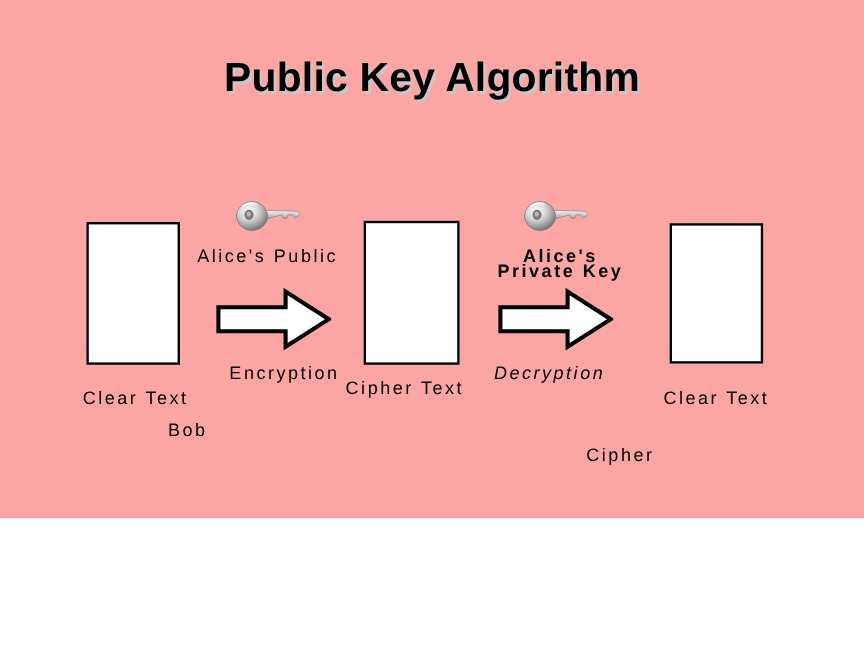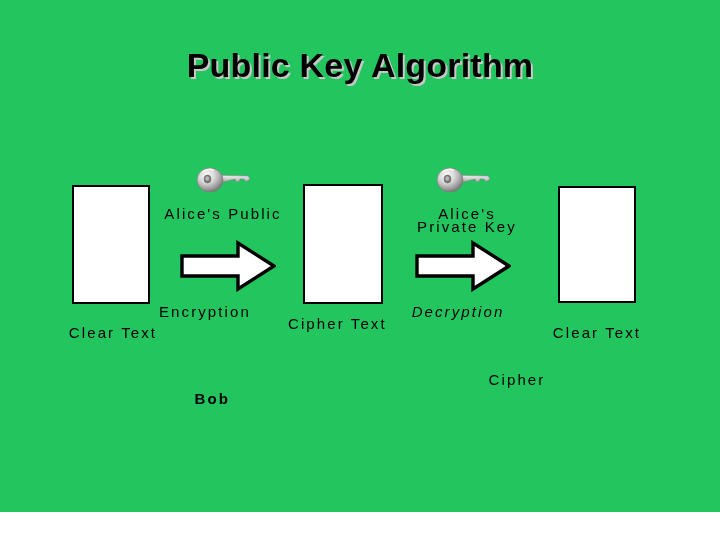--- a/index.html
+++ b/index.html
@@ -3,22 +3,22 @@
 <meta charset="utf-8">
 <style>
   html, body {
     margin: 0;
     padding: 0;
     background: #ffffff;
   }
   #slide {
     position: relative;
     width: 720px;
-    height: 512px;
-    background: #22c55e;
+    height: 432px;
+    background: #fca5a5;
     overflow: hidden;
     font-family: "Liberation Sans", sans-serif;
   }
 
   
   #title {
     position: absolute;
     left: 0;
     top: 46px;
     width: 720px;
@@ -53,28 +53,28 @@
     letter-spacing: 2.1px;
     white-space: nowrap;
     line-height: 13px;
   }
   .caption.centered { text-align: center; }
 
   #label-clear-left   { left: 58px;  top: 326px; width: 110px; text-align: center; }
   #label-cipher       { left: 288px; top: 317px; width: 112px; text-align: left; }
   #label-clear-right  { left: 542px; top: 326px; width: 110px; text-align: center; }
 
-  #label-encryption   { left: 159px; top: 305px; width: 110px; text-align: left; }
+  #label-encryption   { left: 173px; top: 305px; width: 110px; text-align: right; }
   #label-decryption   { left: 403px; top: 305px; width: 110px; text-align: center; font-style: italic; }
 
-  #label-bob          { left: 140px; top: 392px; width: 90px;  text-align: right; font-weight: bold; }
+  #label-bob          { left: 140px; top: 352px; width: 90px;  text-align: left; }
   #label-alice        { left: 472px; top: 373px; width: 90px;  text-align: center; }
 
   #label-public-key   { left: 157px; top: 207px; width: 132px; text-align: center; }
-  #label-private-key  { left: 400px; top: 207px; width: 134px; text-align: center; }
+  #label-private-key  { left: 400px; top: 207px; width: 134px; text-align: center; font-weight: bold; }
 
   
   .key-icon {
     position: absolute;
     width: 62px;
     height: 36px;
   }
   #key-public  { left: 194px; top: 163px; }
   #key-private { left: 434px; top: 163px; }
 

